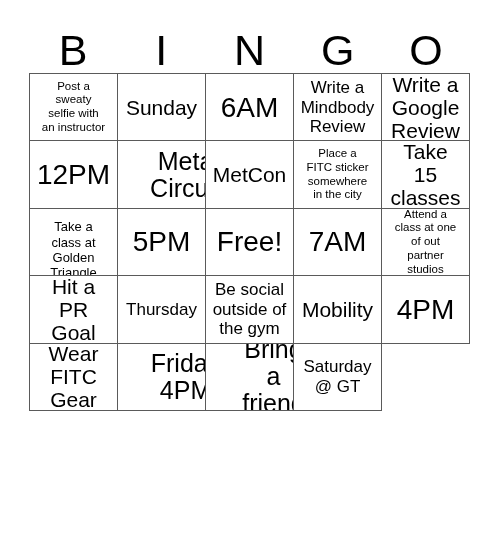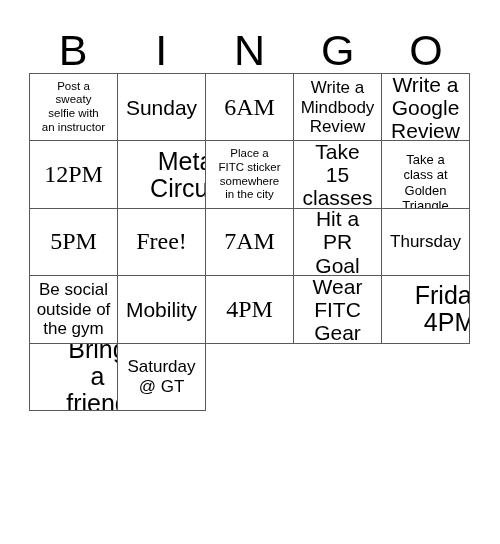--- a/index.html
+++ b/index.html
@@ -75,21 +75,21 @@
     line-height: 1.06;
     white-space: pre-line;
     word-break: normal;
   }
   
   .fs-xs  { font-size: 11.5px; line-height: 1.20; }
   .fs-s   { font-size: 13px;   line-height: 1.18; margin-top: 16px; }
   .fs-m   { font-size: 17px;   line-height: 1.14; }
   .fs-l   { font-size: 21px;   line-height: 1.10; }
   .fs-xl  { font-size: 25px;   line-height: 1.08; margin-left: 48px; }
-  .fs-xxl { font-size: 24px;   line-height: 1.05; font-family: Liberation Serif, serif; }
+  .fs-xxl { font-size: 28px;   line-height: 1.05; }
 </style>
 </head>
 <body>
 
 <div class="card">
 
   <div class="header">
     <div class="header-letter">B</div>
     <div class="header-letter">I</div>
     <div class="header-letter">N</div>
@@ -121,20 +121,23 @@
 Review</span>
       </div>
       <div class="cell">
         <span class="cell-text fs-xxl">12PM</span>
       </div>
       <div class="cell">
         <span class="cell-text fs-xl">Meta
 Circuit</span>
       </div>
       <div class="cell">
+        <span class="cell-text fs-l">MetCon</span>
+      </div>
+      <div class="cell">
         <span class="cell-text fs-xs">Place a
 FITC sticker
 somewhere
 in the city</span>
       </div>
       <div class="cell">
         <span class="cell-text fs-l">Take
 15
 classes</span>
       </div>
@@ -147,20 +150,27 @@
       <div class="cell">
         <span class="cell-text fs-xxl">5PM</span>
       </div>
       <div class="cell">
         <span class="cell-text fs-xxl">Free!</span>
       </div>
       <div class="cell">
         <span class="cell-text fs-xxl">7AM</span>
       </div>
       <div class="cell">
+        <span class="cell-text fs-xs">Attend a
+class at one
+of out
+partner
+studios</span>
+      </div>
+      <div class="cell">
         <span class="cell-text fs-l">Hit a
 PR
 Goal</span>
       </div>
       <div class="cell">
         <span class="cell-text fs-m">Thursday</span>
       </div>
       <div class="cell">
         <span class="cell-text fs-m">Be social
 outside of

